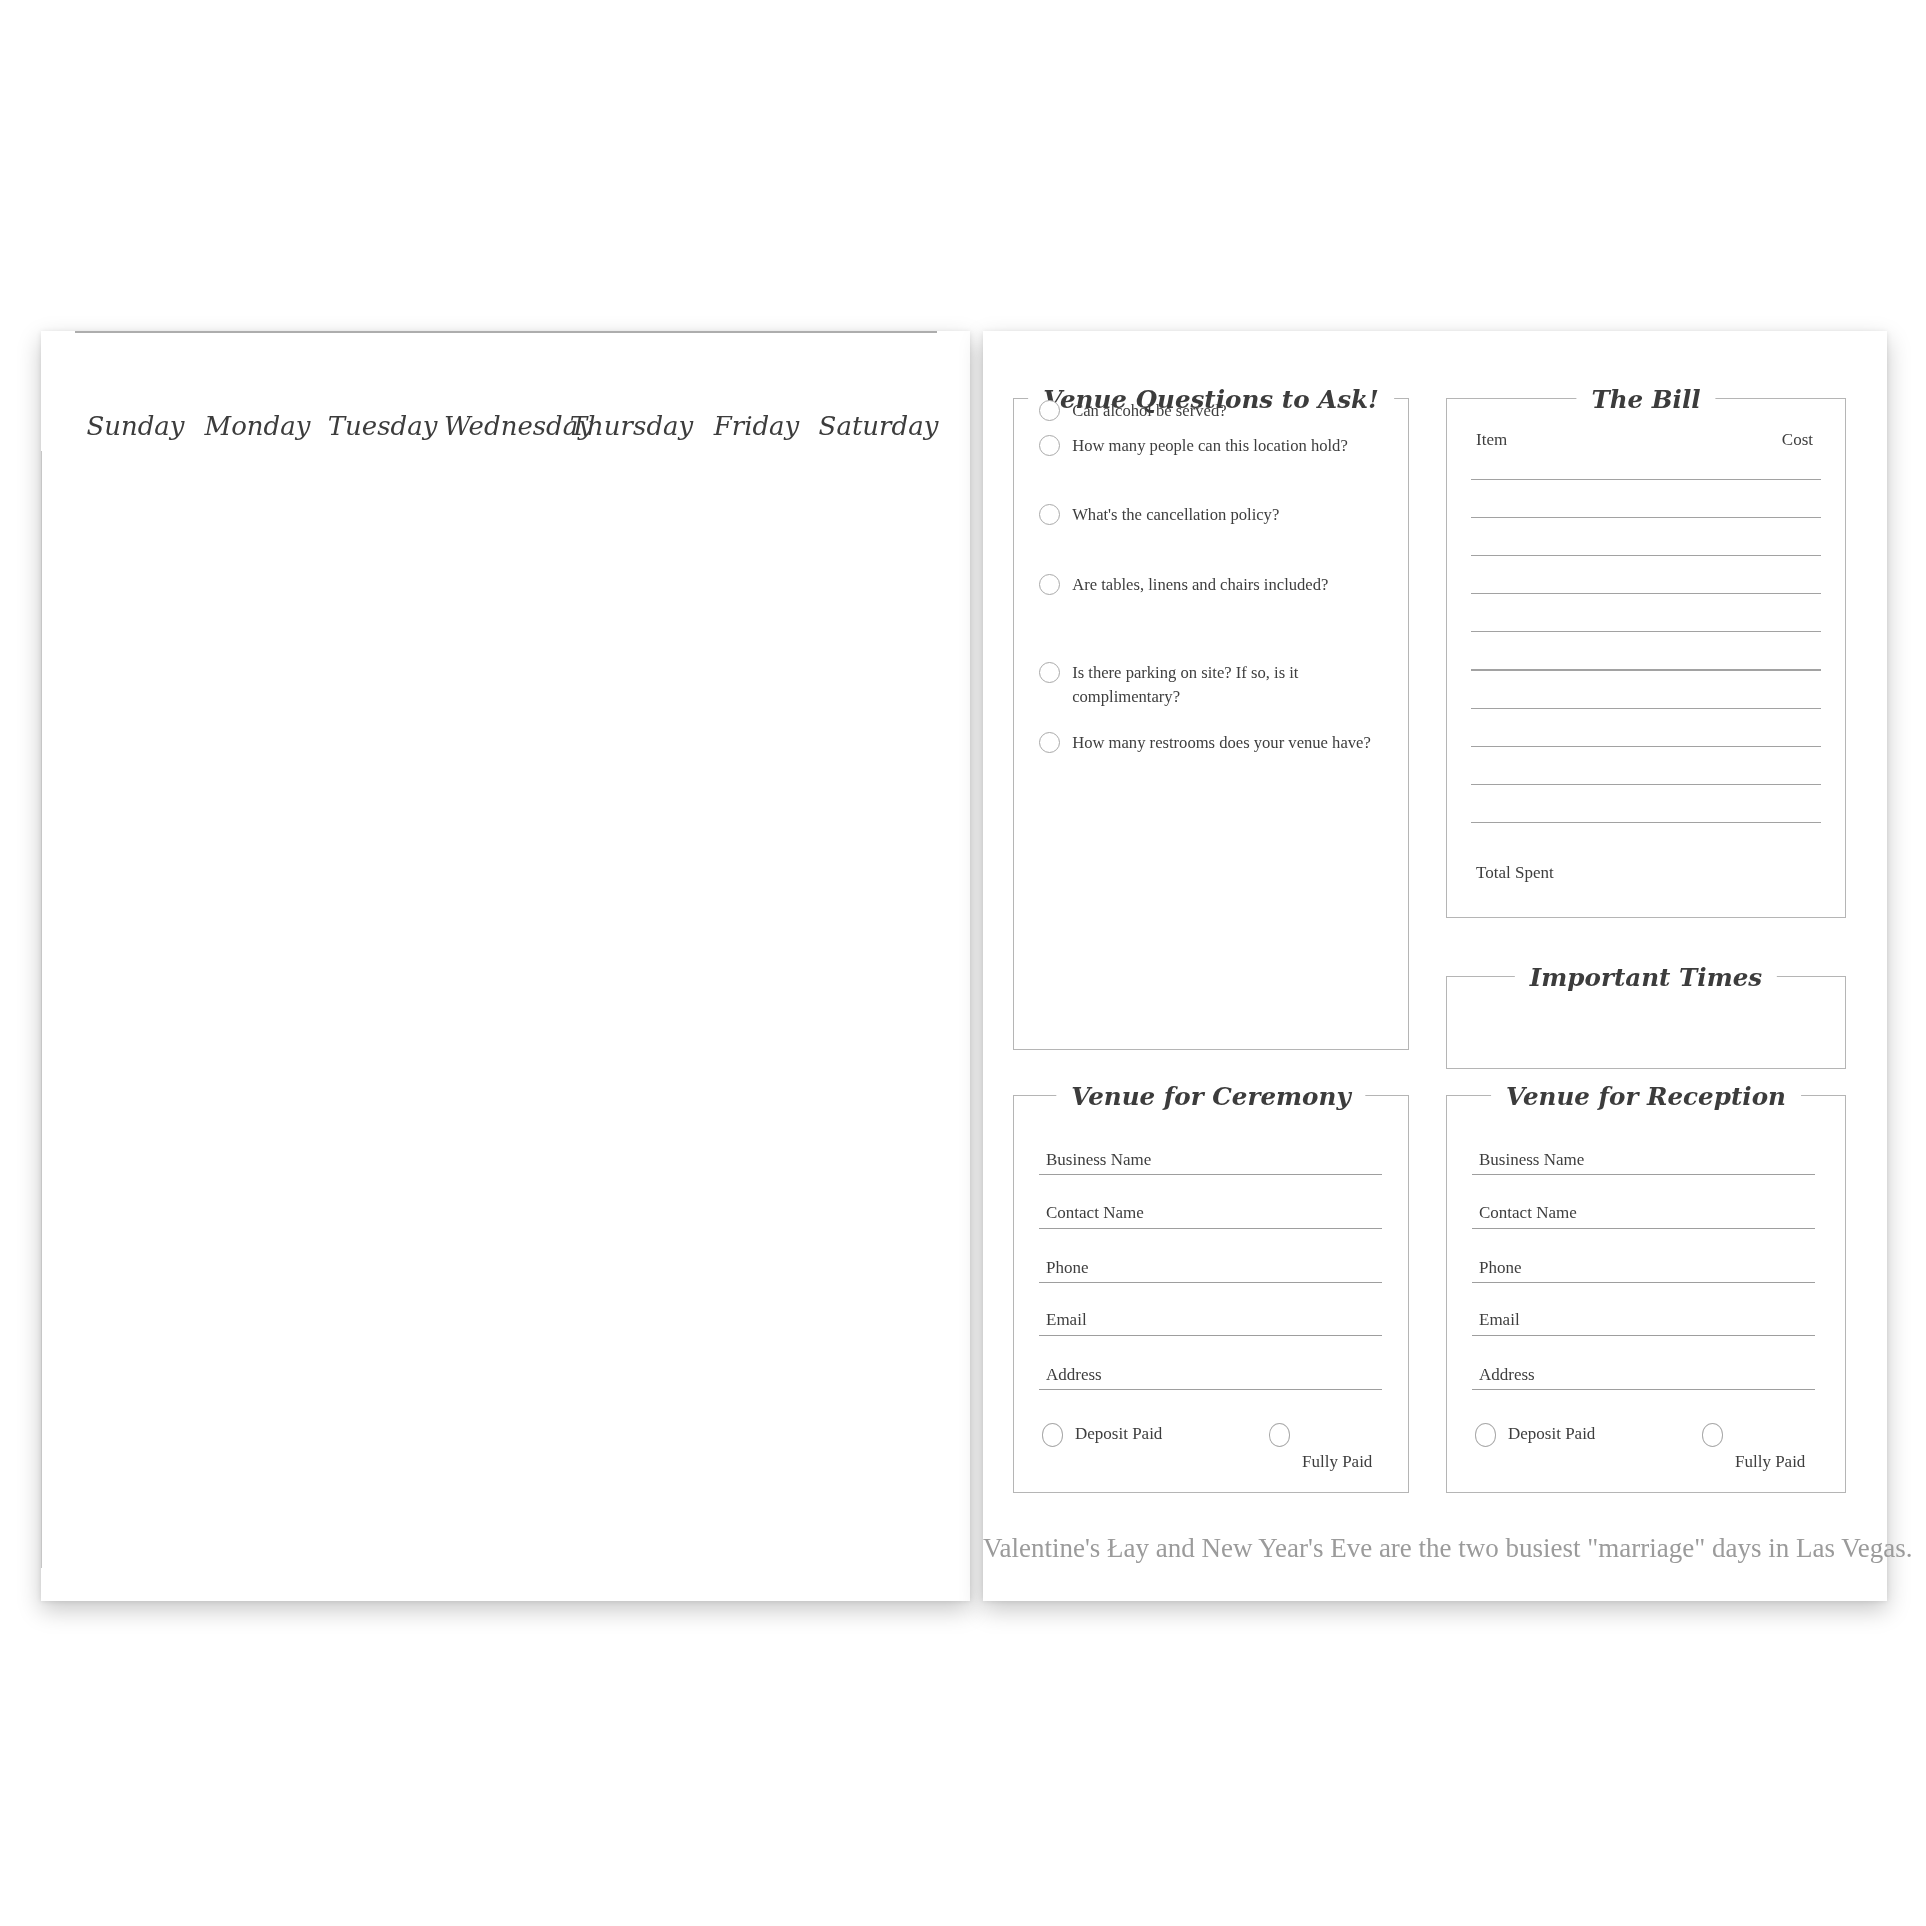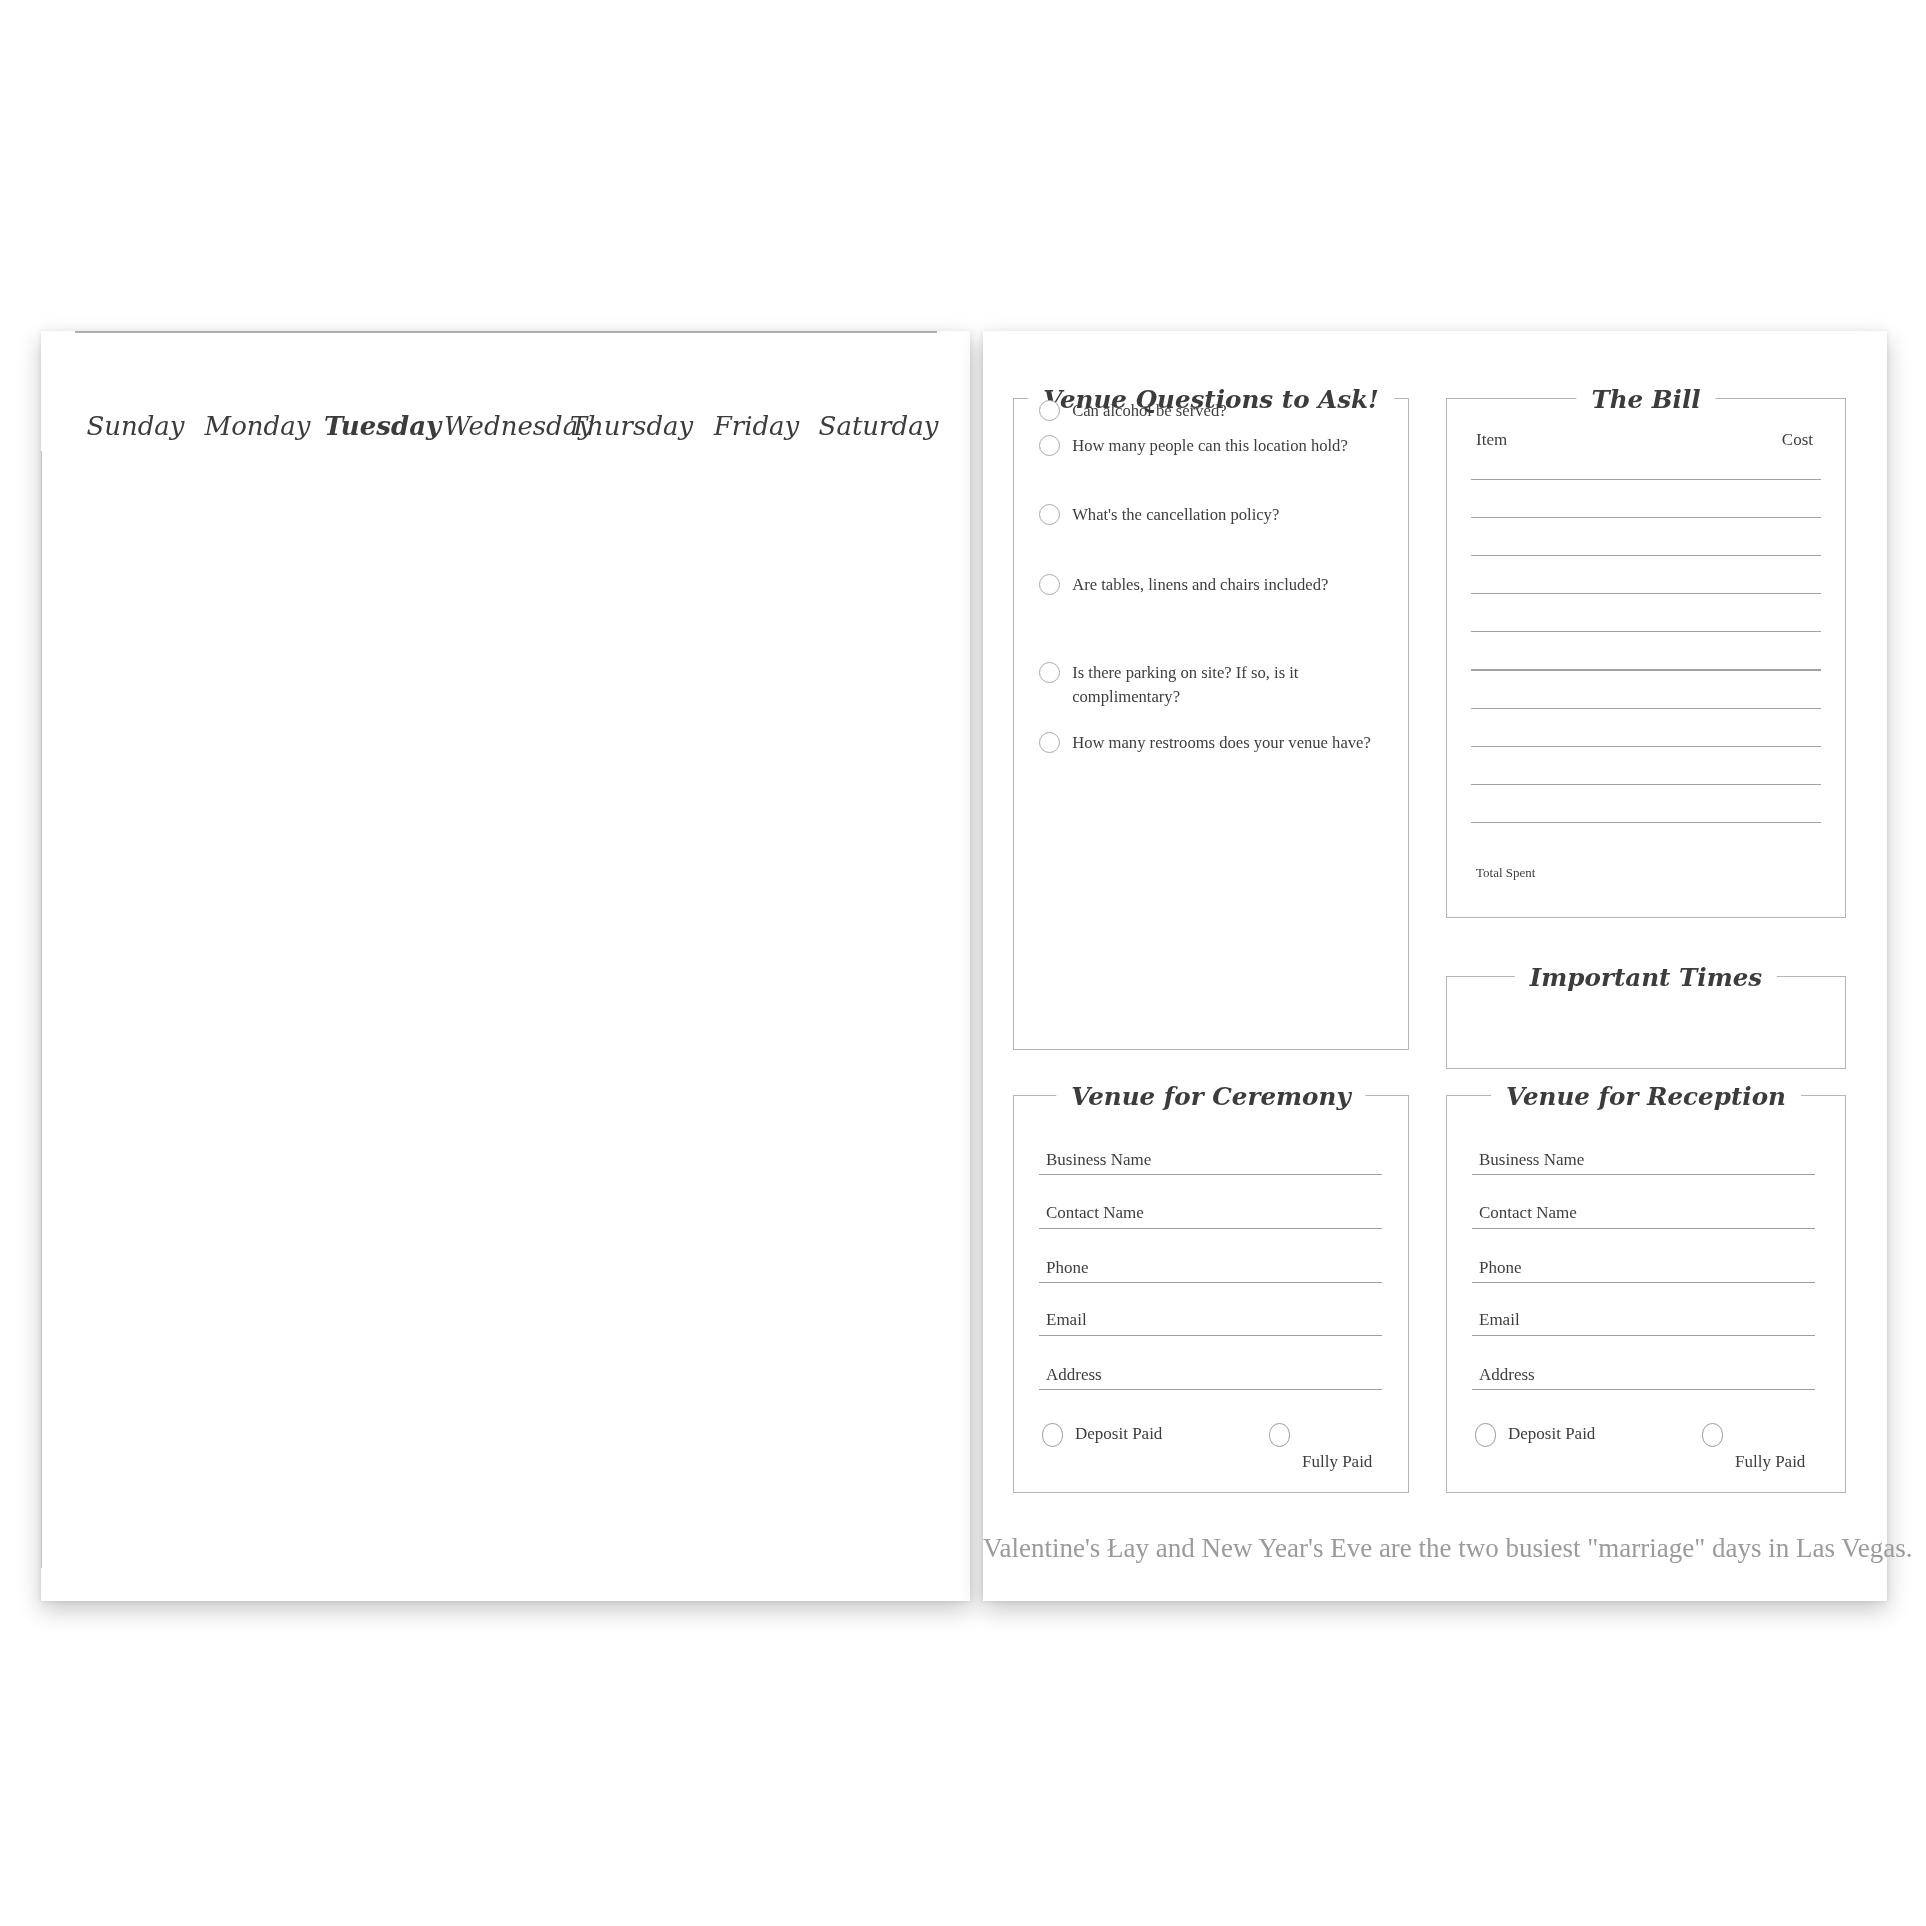--- a/index.html
+++ b/index.html
@@ -23,21 +23,21 @@
         box-shadow:0 8.6px 22.5px rgba(0,0,0,.22), 0 1.1px 5.4px rgba(0,0,0,.10);}
   .page-left{left:41px;width:929px;}
   .page-right{left:983px;width:904px;}
 
   
   .cal-day{position:absolute;top:78px;width:125px;text-align:center;white-space:nowrap;
            font-family:"DejaVu Serif", serif;font-style:italic;font-size:26px;line-height:34px;
            color:var(--script_text);}
   .cal-day:nth-of-type(1){left:32px;}
   .cal-day:nth-of-type(2){left:154px;}
-  .cal-day:nth-of-type(3){left:279px;font-weight:bold;}
+  .cal-day:nth-of-type(3){left:279px;}
   .cal-day:nth-of-type(4){left:403px;}
   .cal-day:nth-of-type(5){left:528px;}
   .cal-day:nth-of-type(6){left:653px;}
   .cal-day:nth-of-type(7){left:775px;}
 
   .v-line{position:absolute;top:120px;height:1117px;width:1.1px;background:var(--calendar_vline);}
   .v-line:nth-of-type(1){left:154px;}
   .v-line:nth-of-type(2){left:279px;}
   .v-line:nth-of-type(3){left:403px;}
   .v-line:nth-of-type(4){left:528px;}
@@ -76,21 +76,21 @@
          background:#fff;flex:0 0 auto;}
   .q-item .radio{margin-top:1.1px;margin-right:11.8px;}
   .q-text{font-size:16.6px;line-height:23.5px;color:var(--text);white-space:pre-line;}
 
   .bill-col{position:absolute;top:30px;font-size:17px;line-height:22.5px;color:var(--text);}
   .bill-col.item{left:29px;}
   .bill-col.cost{right:32px;}
   .bill-lines{position:absolute;top:80px;left:24px;right:24px;}
   .bill-line{height:1.1px;background:var(--rule_line);margin-top:37px;}
   .bill-line:first-child{margin-top:0;}
-  .bill-total{position:absolute;top:463px;left:29px;font-size:13px;line-height:22.5px;color:var(--text);}
+  .bill-total{position:absolute;top:463px;left:29px;font-size:17px;line-height:22.5px;color:var(--text);}
 
   .field-label{position:absolute;left:32px;font-size:17px;line-height:22.5px;color:var(--text);white-space:nowrap;}
   .field-rule{position:absolute;left:25px;width:343px;height:1.1px;background:var(--field_line);}
   .fl-1{top:53px;} .fr-1{top:78px;}
   .fl-2{top:106px;} .fr-2{top:132px;}
   .fl-3{top:161px;} .fr-3{top:186px;}
   .fl-4{top:213px;} .fr-4{top:239px;}
   .fl-5{top:268px;} .fr-5{top:293px;}
 
   .pay-radio{position:absolute;top:327px;width:21.4px;height:23.5px;border:1.6px solid var(--radio_border);

